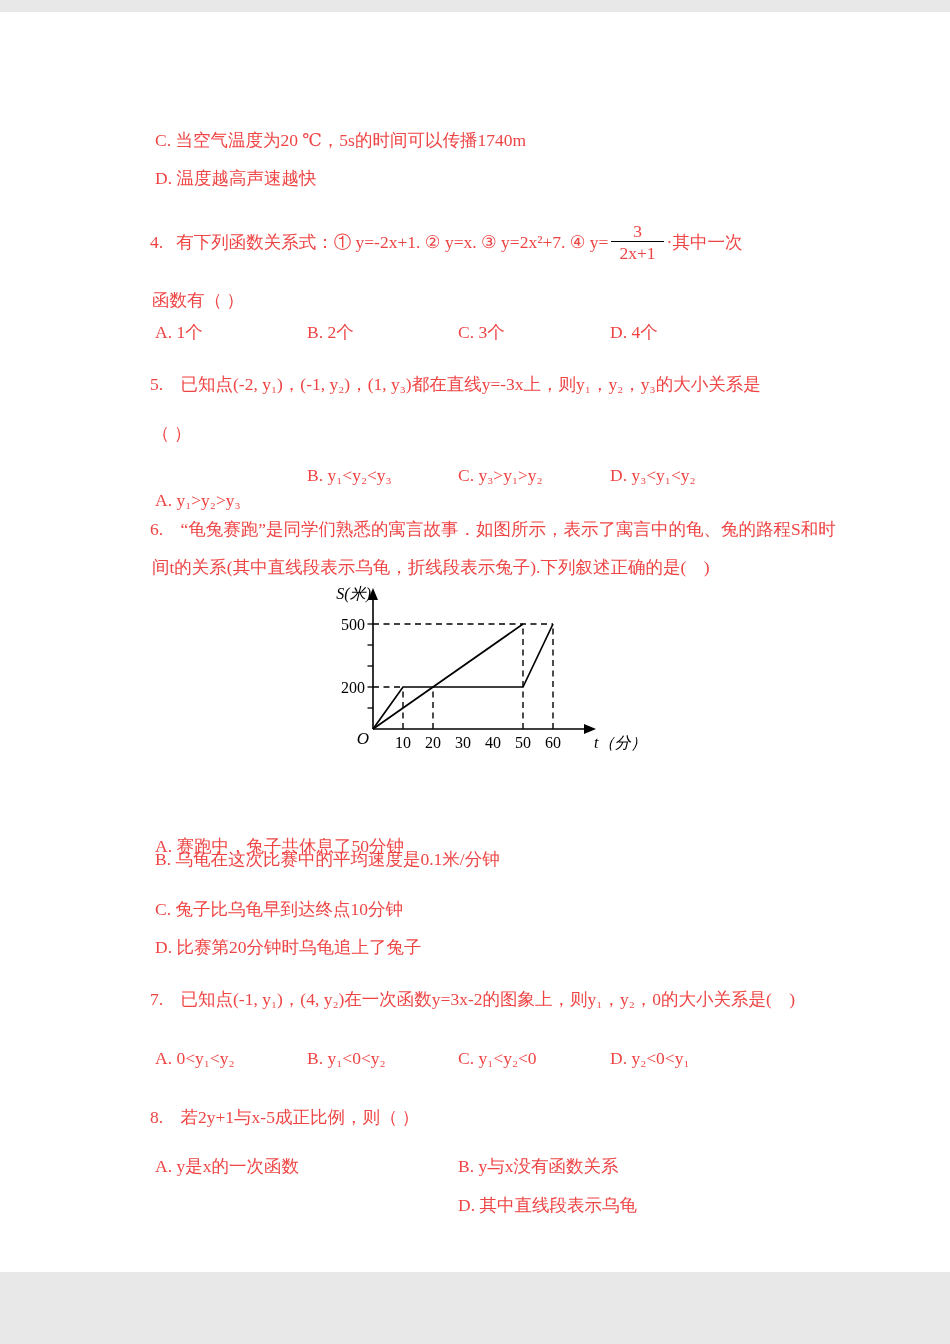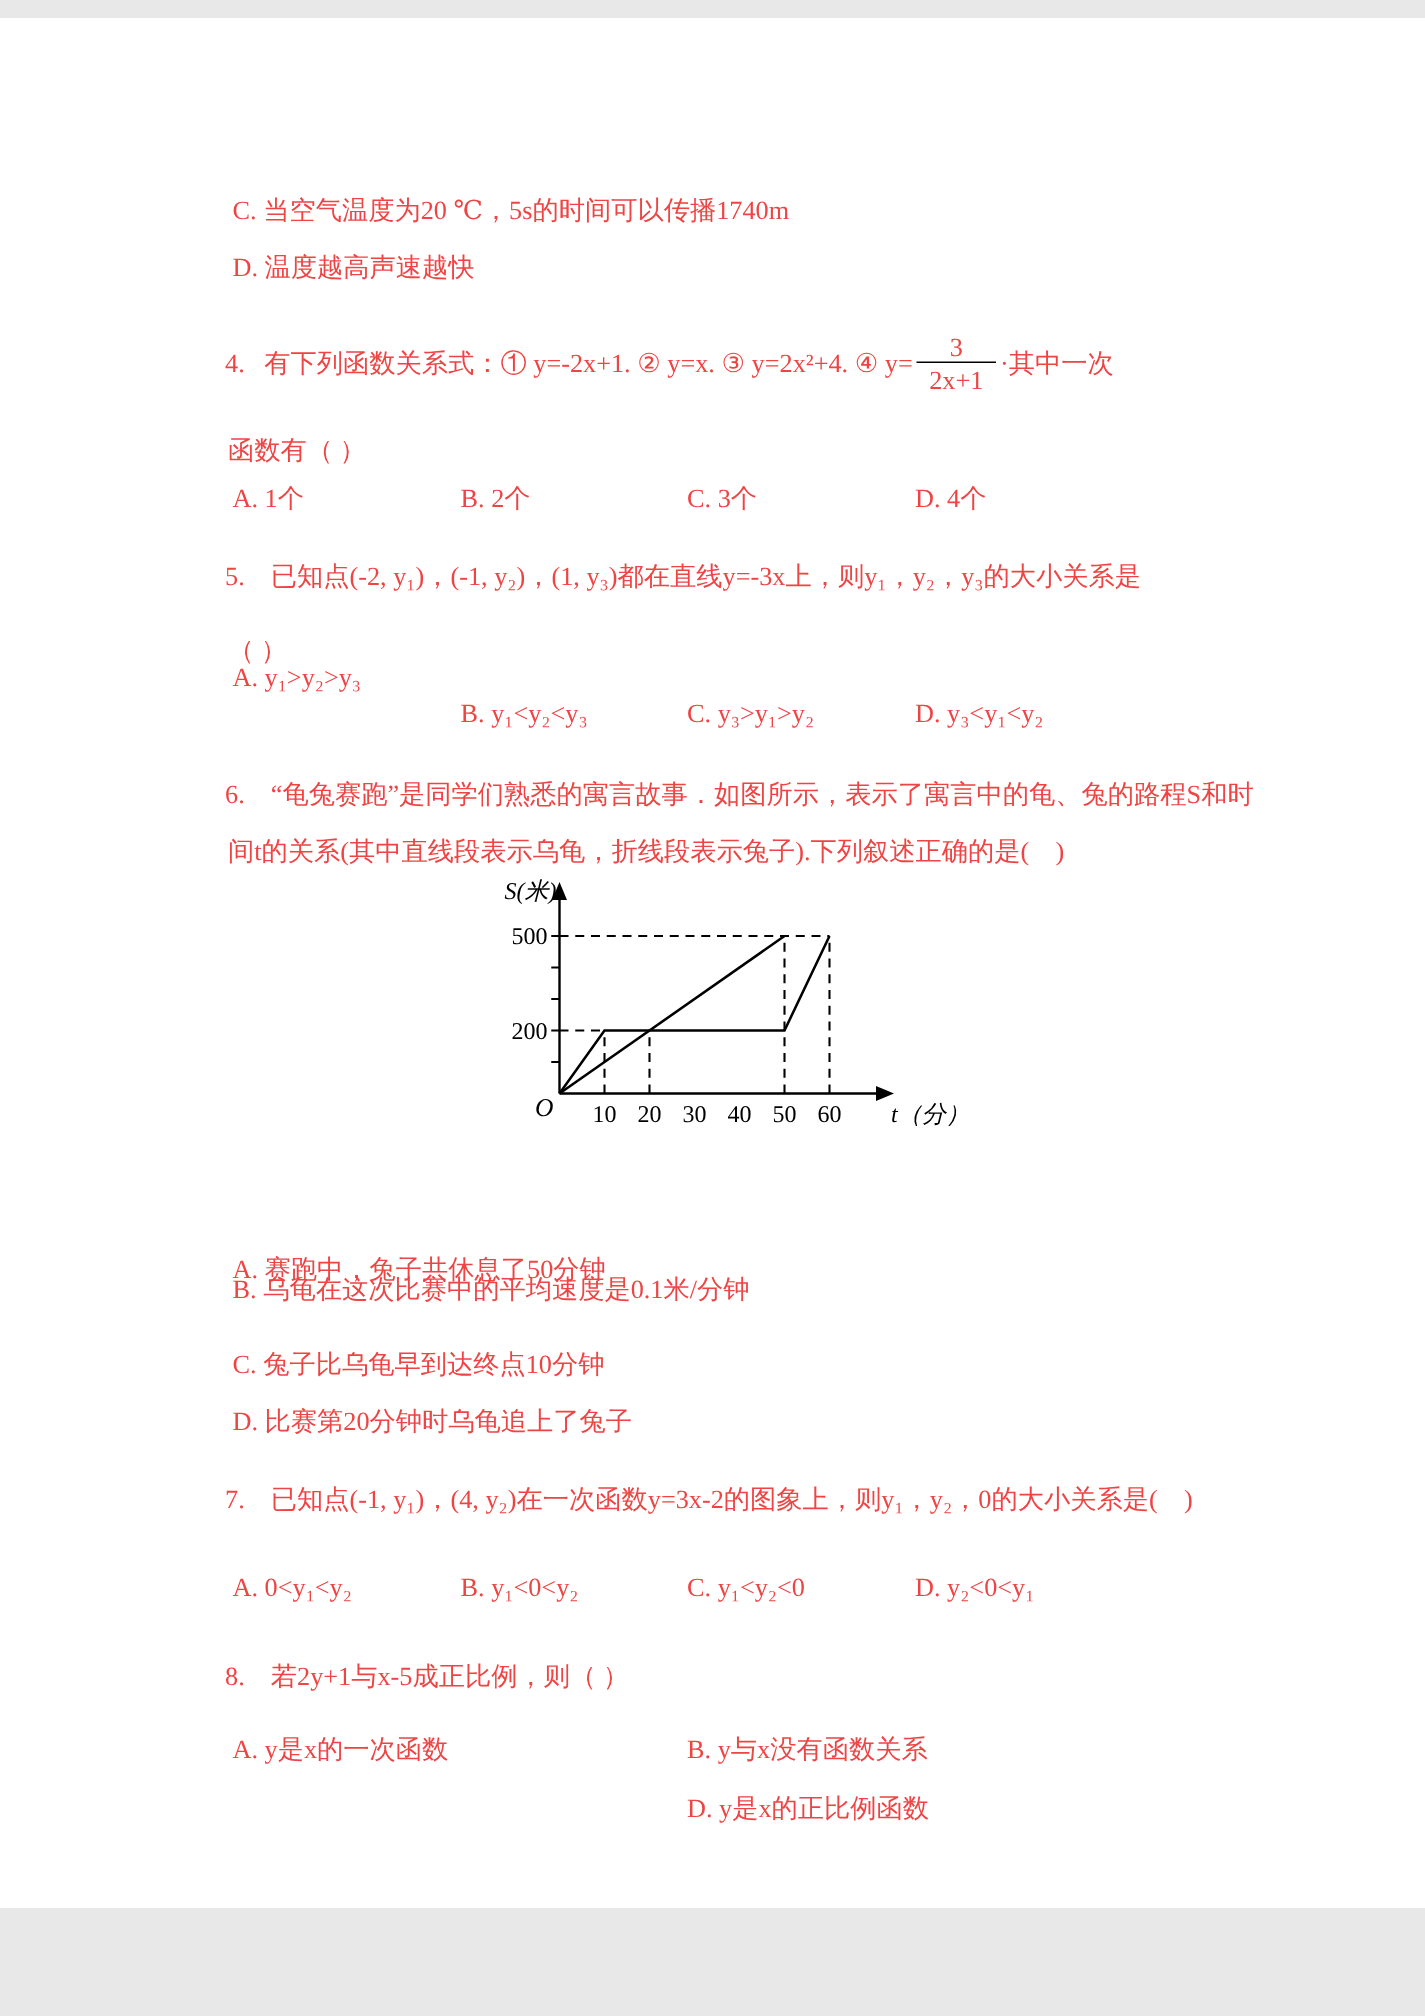--- a/index.html
+++ b/index.html
@@ -28,39 +28,39 @@
 </head>
 <body>
 
 <div class="page">
 
   <div class="abs" style="left:155px;top:117px;">C. 当空气温度为20 ℃，5s的时间可以传播1740m</div>
   <div class="abs" style="left:155px;top:155px;">D. 温度越高声速越快</div>
 
   <div class="abs stemflex" style="left:150px;top:202px;height:56px;">
     <span class="qnum">4.</span>
-    <span>有下列函数关系式：① y=-2x+1. ② y=x. ③ y=2x²+4. ④ y=</span>
+    <span>有下列函数关系式：① y=-2x+1. ② y=x. ③ y=2x²+7. ④ y=</span>
     <span class="frac">
       <span class="num">3</span>
       <span class="den">2x+1</span>
     </span>
     <span>·其中一次</span>
   </div>
   <div class="abs" style="left:152px;top:277px;">函数有（ ）</div>
   <div class="abs" style="left:155px;top:309px;">A. 1个</div>
   <div class="abs" style="left:307px;top:309px;">B. 2个</div>
   <div class="abs" style="left:458px;top:309px;">C. 3个</div>
   <div class="abs" style="left:610px;top:309px;">D. 4个</div>
 
   <div class="abs" style="left:150px;top:361px;">
     <span class="qnum">5.</span>
     <span>已知点(-2, y₁)，(-1, y₂)，(1, y₃)都在直线y=-3x上，则y₁，y₂，y₃的大小关系是</span>
   </div>
   <div class="abs" style="left:152px;top:410px;">（ ）</div>
-  <div class="abs" style="left:155px;top:428px;">A. y₁&gt;y₂&gt;y₃</div>
+  <div class="abs" style="left:155px;top:477px;">A. y₁&gt;y₂&gt;y₃</div>
   <div class="abs" style="left:307px;top:452px;">B. y₁&lt;y₂&lt;y₃</div>
   <div class="abs" style="left:458px;top:452px;">C. y₃&gt;y₁&gt;y₂</div>
   <div class="abs" style="left:610px;top:452px;">D. y₃&lt;y₁&lt;y₂</div>
 
   <div class="abs" style="left:150px;top:506px;">
     <span class="qnum">6.</span>
     <span>“龟兔赛跑”是同学们熟悉的寓言故事．如图所示，表示了寓言中的龟、兔的路程S和时</span>
   </div>
   <div class="abs" style="left:152px;top:544px;">间t的关系(其中直线段表示乌龟，折线段表示兔子).下列叙述正确的是(　)</div>
 
@@ -110,15 +110,15 @@
   <div class="abs" style="left:307px;top:1035px;">B. y₁&lt;0&lt;y₂</div>
   <div class="abs" style="left:458px;top:1035px;">C. y₁&lt;y₂&lt;0</div>
   <div class="abs" style="left:610px;top:1035px;">D. y₂&lt;0&lt;y₁</div>
 
   <div class="abs" style="left:150px;top:1094px;">
     <span class="qnum">8.</span>
     <span>若2y+1与x-5成正比例，则（ ）</span>
   </div>
   <div class="abs" style="left:155px;top:1143px;">A. y是x的一次函数</div>
   <div class="abs" style="left:458px;top:1143px;">B. y与x没有函数关系</div>
-  <div class="abs" style="left:458px;top:1182px;">D. y是x的正比例函数</div>
+  <div class="abs" style="left:458px;top:1182px;">D. 其中直线段表示乌龟</div>
 
 </div>
 
 </body></html>

